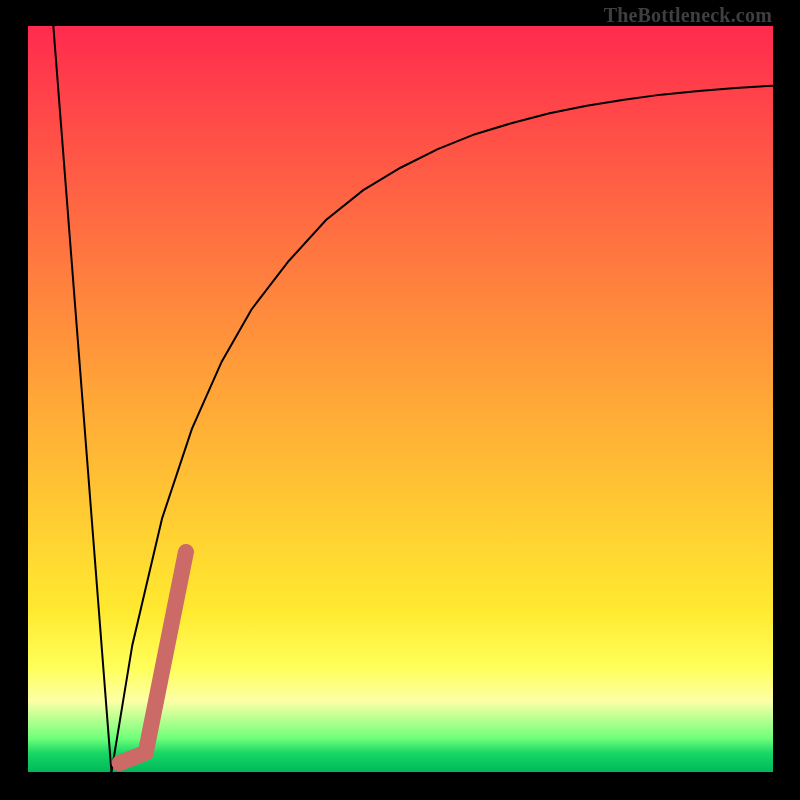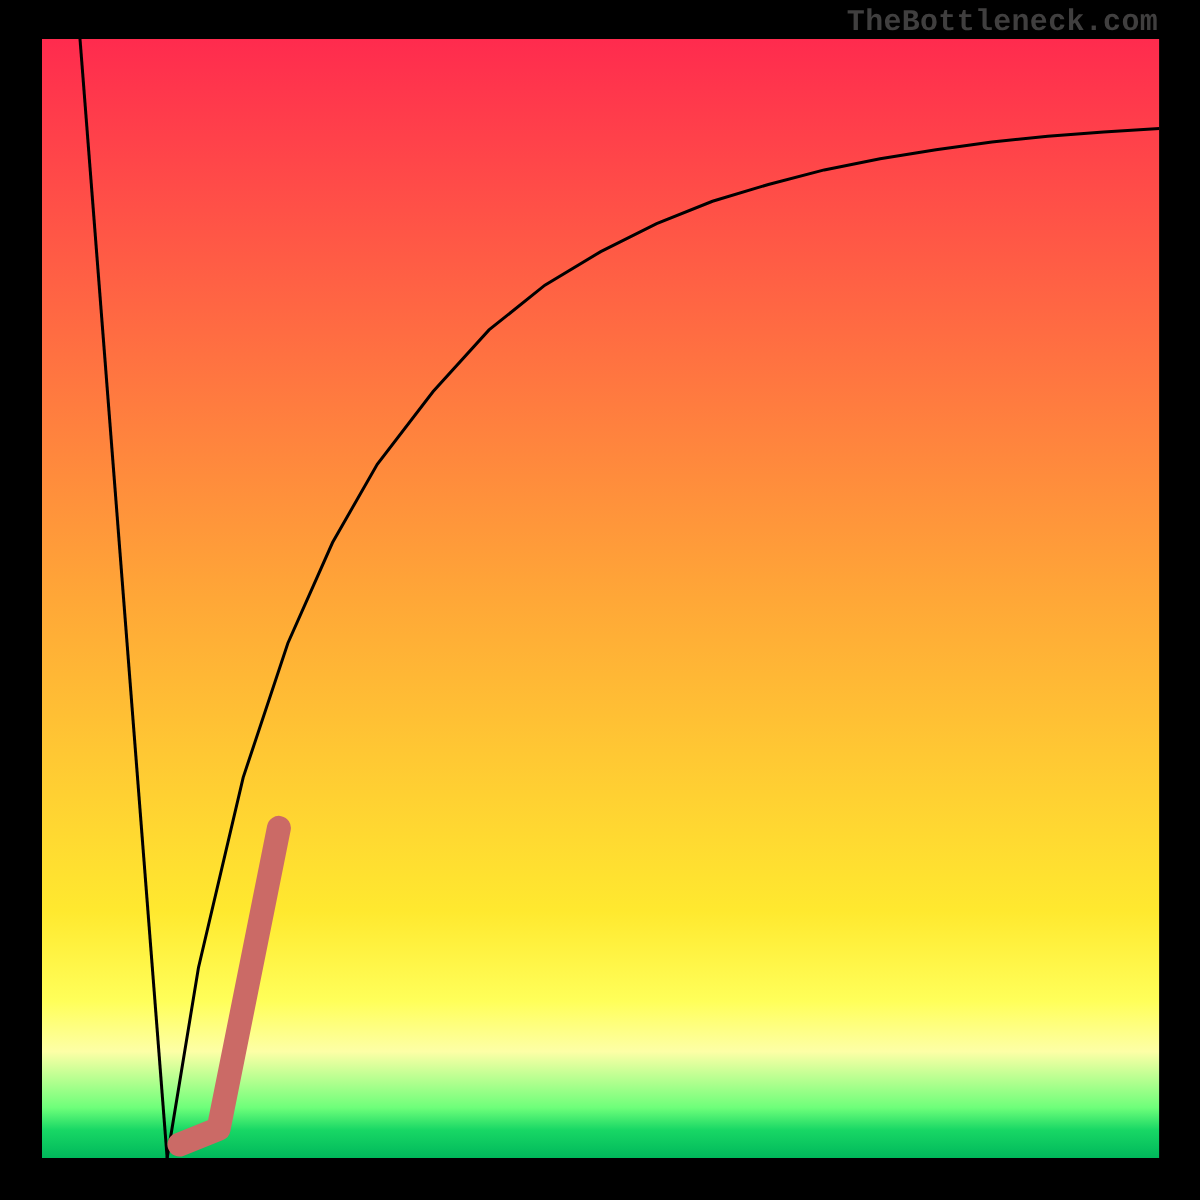--- a/index.html
+++ b/index.html
@@ -23,21 +23,21 @@
     left: 28px;
     top: 26px;
     width: 745px;
     height: 746px;
     overflow: hidden;
   }
   .watermark {
     position: absolute;
     right: 28px;
     top: 4px;
-    font-family: Liberation Mono, monospace;
+    font-family: Liberation Serif, serif;
     font-size: 20px;
     font-weight: 600;
     letter-spacing: 0.2px;
     color: #403f3f;
   }
 </style>
 </head>
 <body>
 
 <div class="frame">

